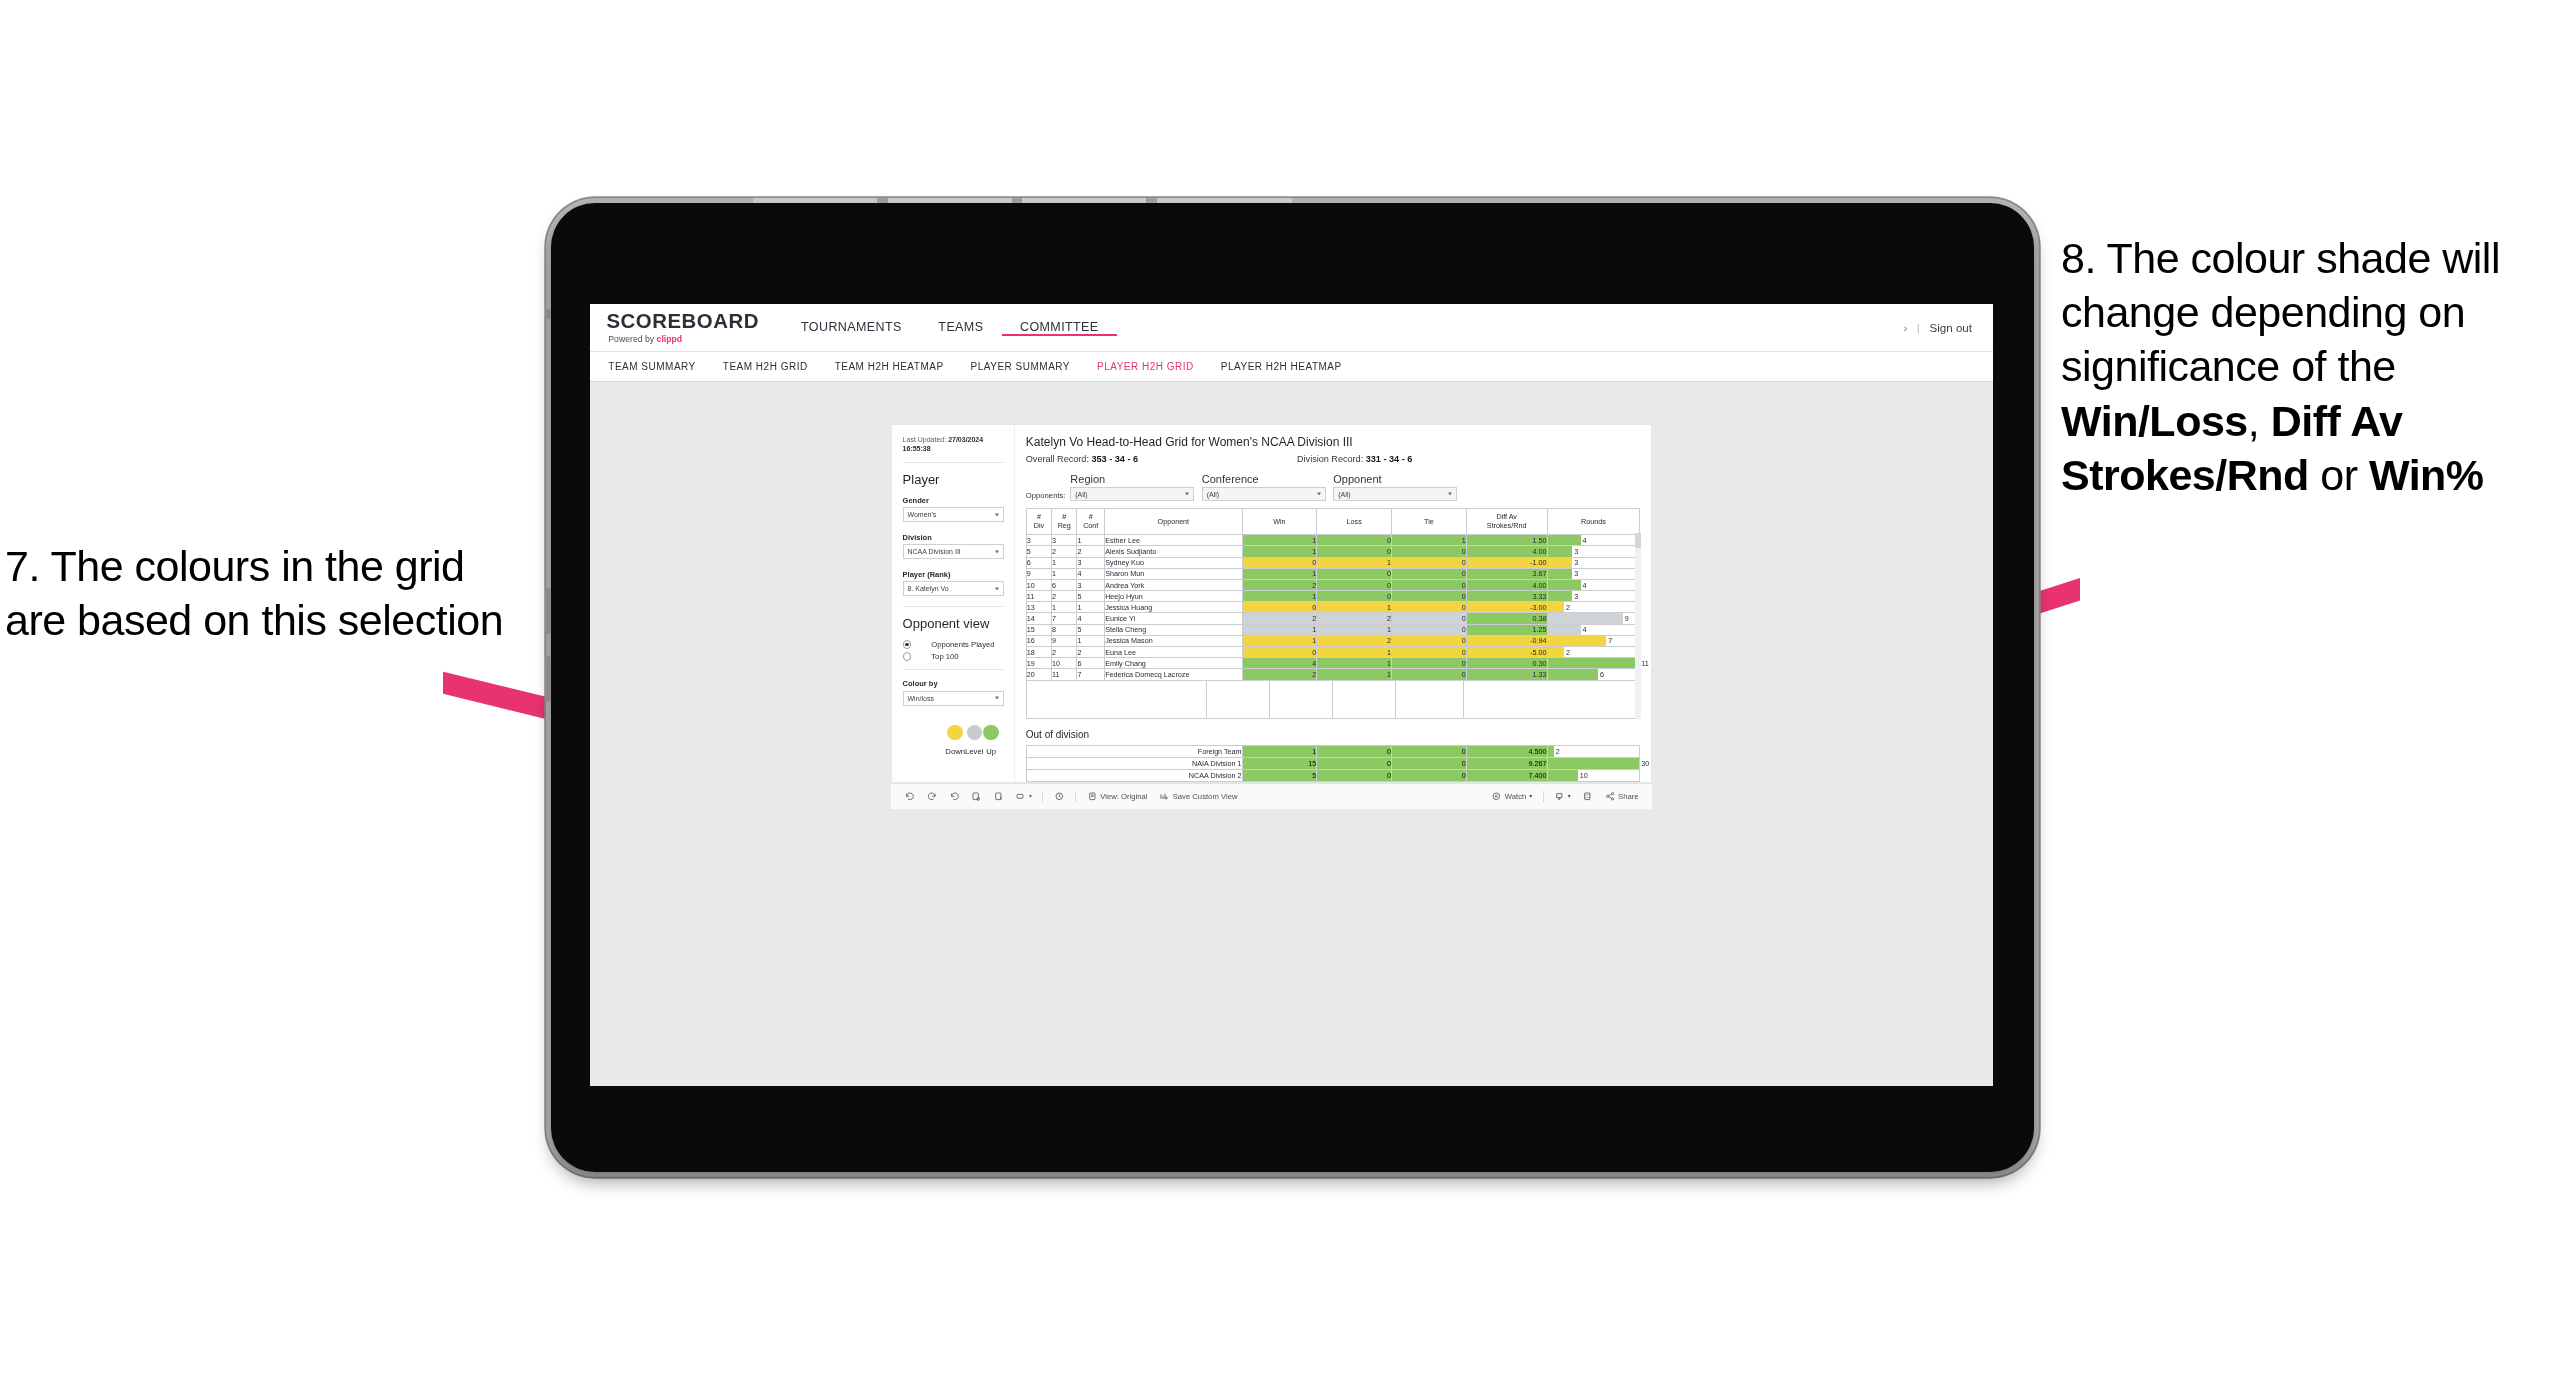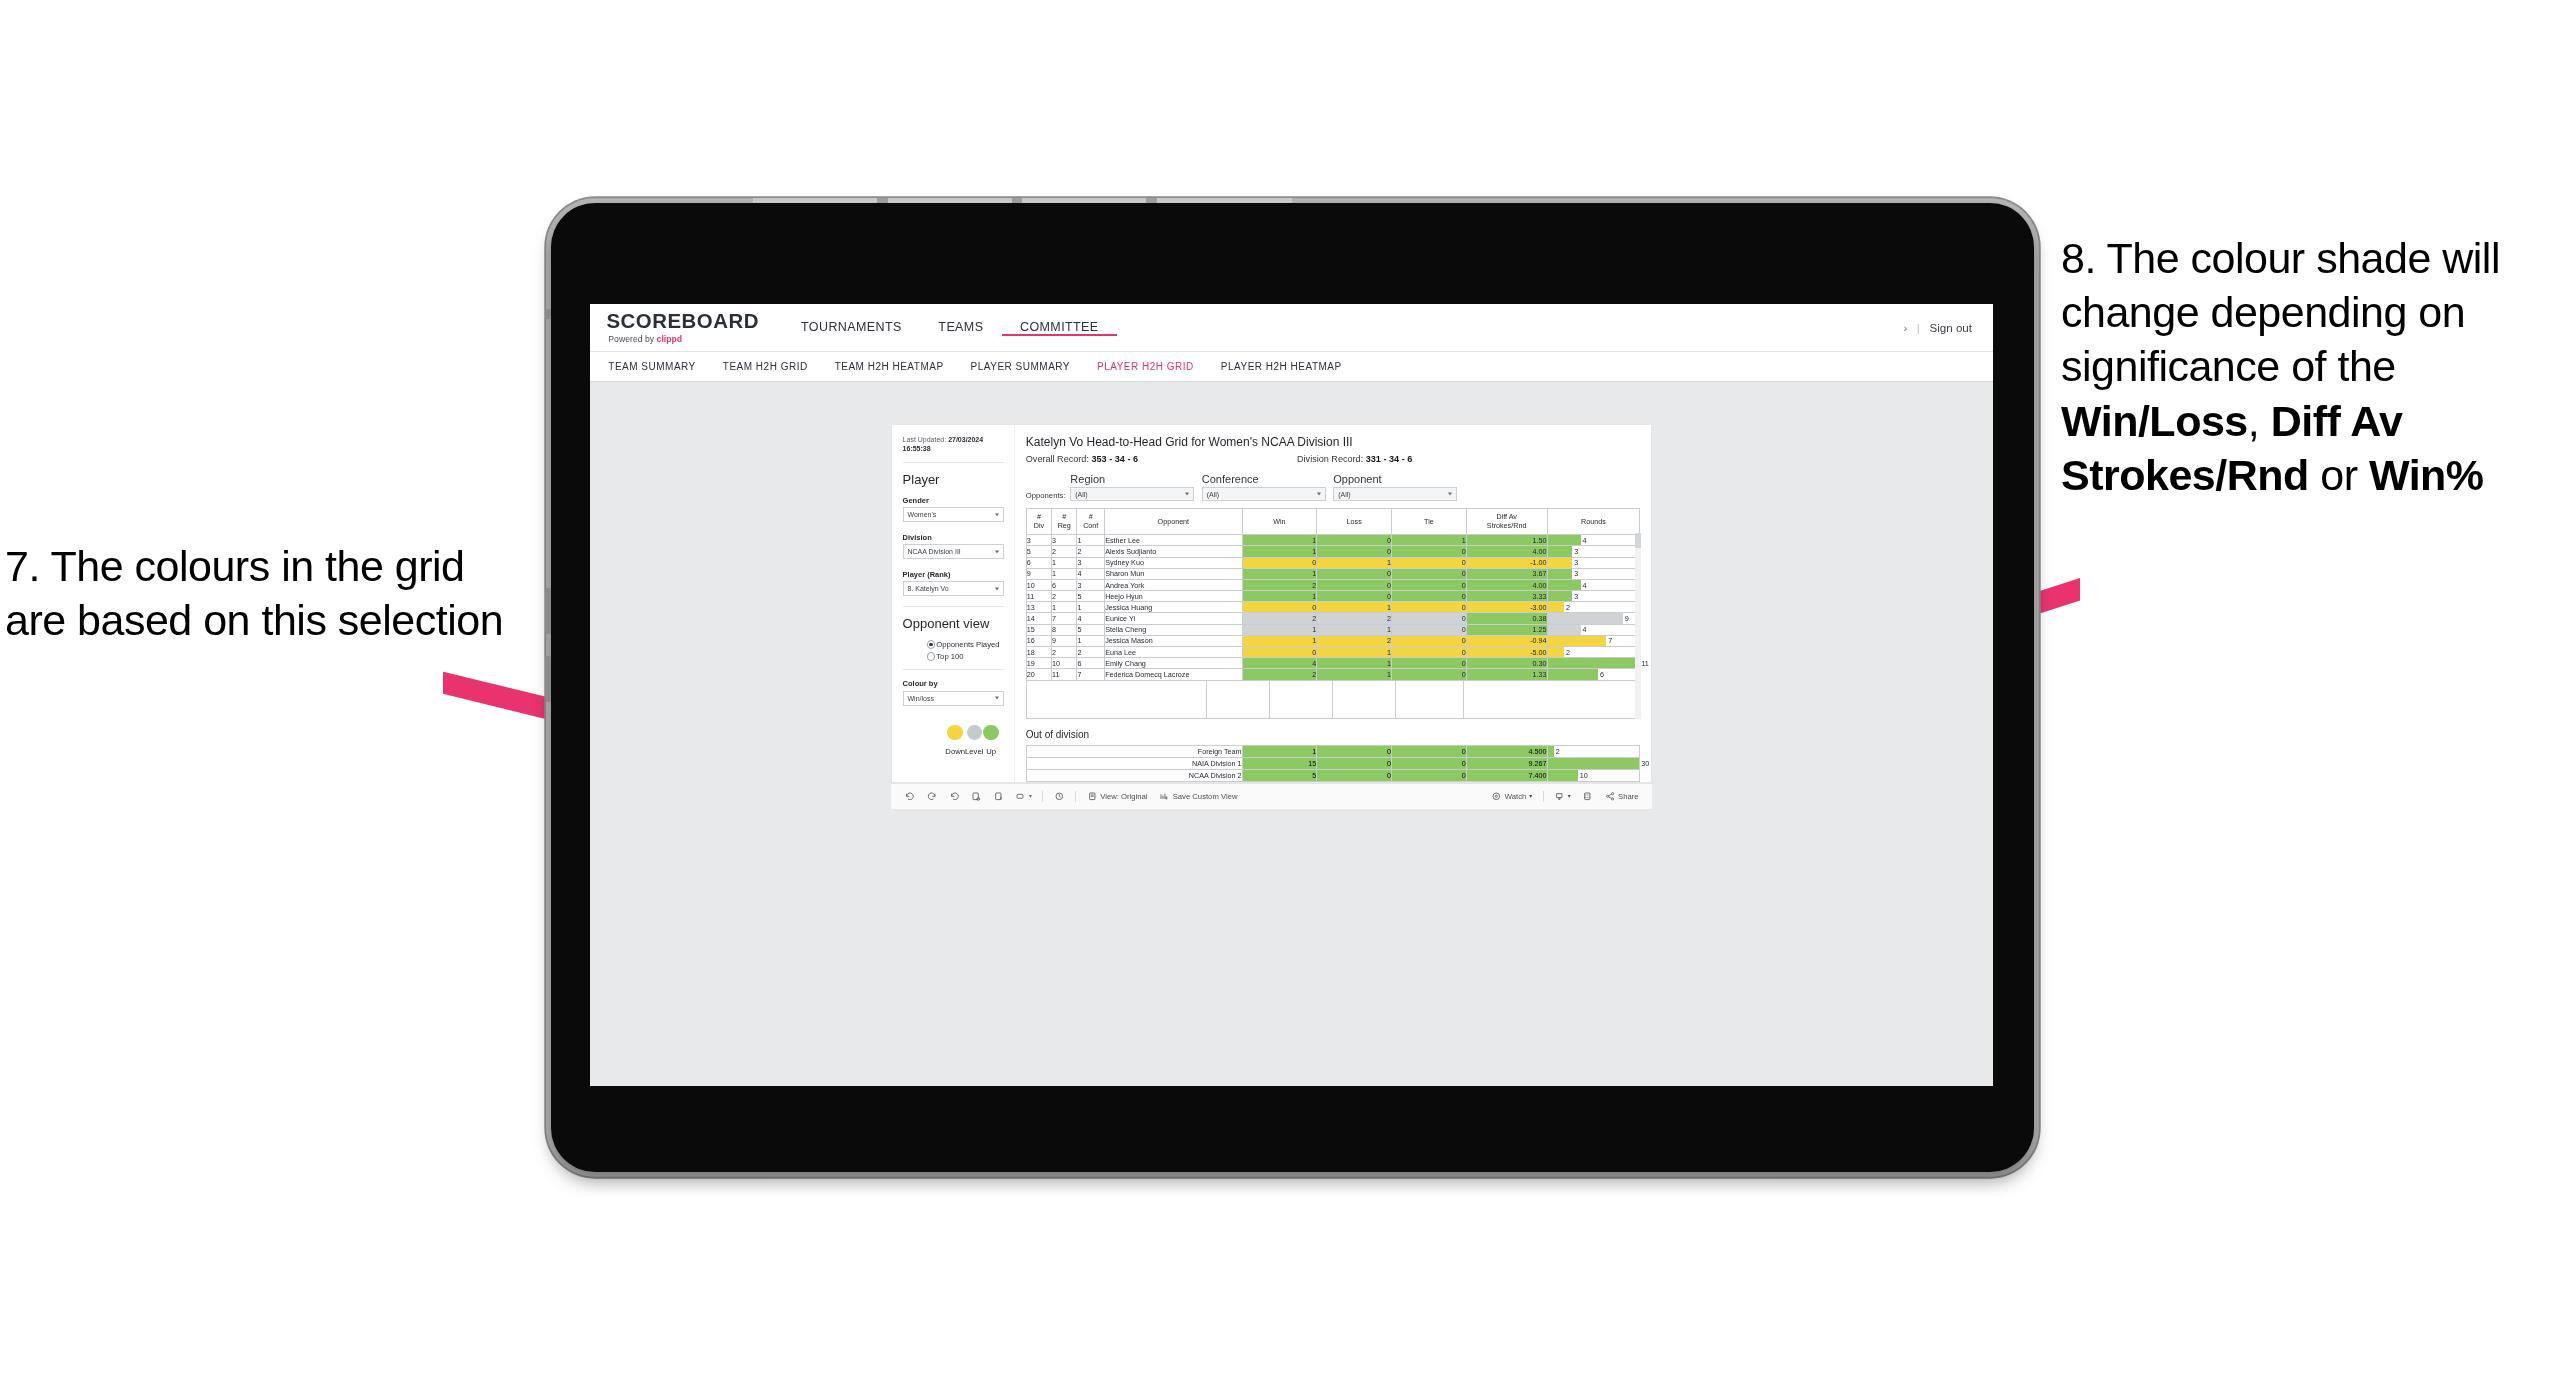--- a/index.html
+++ b/index.html
@@ -62,21 +62,21 @@
   .side .updated{font-size:7px;color:#5b6066;line-height:1.35;}
   .side .updated b{color:#2b2f38;}
   .hr{height:1px;background:#e3e5e7;margin:8.7px 0 8.7px 0;}
   .side h3{font-size:13px;margin:0 0 8.7px 0;color:#1f2328;font-weight:normal;}
   .fld{margin-bottom:10.6px;}
   .fld label{display:block;font-size:7.5px;font-weight:bold;color:#24282d;margin-bottom:2.9px;}
   .sel{height:12.5px;border:1px solid #cdd0d3;background:#fff;font-size:7px;color:#3a3f45;
     display:flex;align-items:center;padding:0 3.9px;position:relative;cursor:pointer;}
   .sel .car{position:absolute;right:3.9px;top:50%;transform:translateY(-50%);
     border-left:2.4px solid transparent;border-right:2.4px solid transparent;border-top:3.4px solid #6a6f75;}
-  .radio-row{display:flex;align-items:center;gap:1px;margin-bottom:2.9px;font-size:7.7px;color:#2b2f38;cursor:pointer;margin-left:24px;}
+  .radio-row{display:flex;align-items:center;gap:20px;margin-bottom:2.9px;font-size:7.7px;color:#2b2f38;cursor:pointer;}
   .rdo{width:6.7px;height:6.7px;border-radius:50%;border:1px solid #9aa0a6;background:#fff;
     display:flex;align-items:center;justify-content:center;flex:0 0 auto;}
   .rdo.on::after{content:"";width:3.3px;height:3.3px;border-radius:50%;background:#33383d;}
   .legend{display:flex;justify-content:flex-end;margin-top:19px;padding:0 4.8px;}
   .legend .col{text-align:center;}
   .dot{width:15.4px;height:15.4px;border-radius:50%;margin:0 auto 6.7px auto;}
   .legend .lbl{font-size:7.7px;color:#24282d;}
 
   .main{flex:1;padding:9.6px 10.6px 0 10.6px;position:relative;}
   .title{font-size:12px;color:#1f2328;font-weight:normal;margin:0 0 5.8px 0;}

